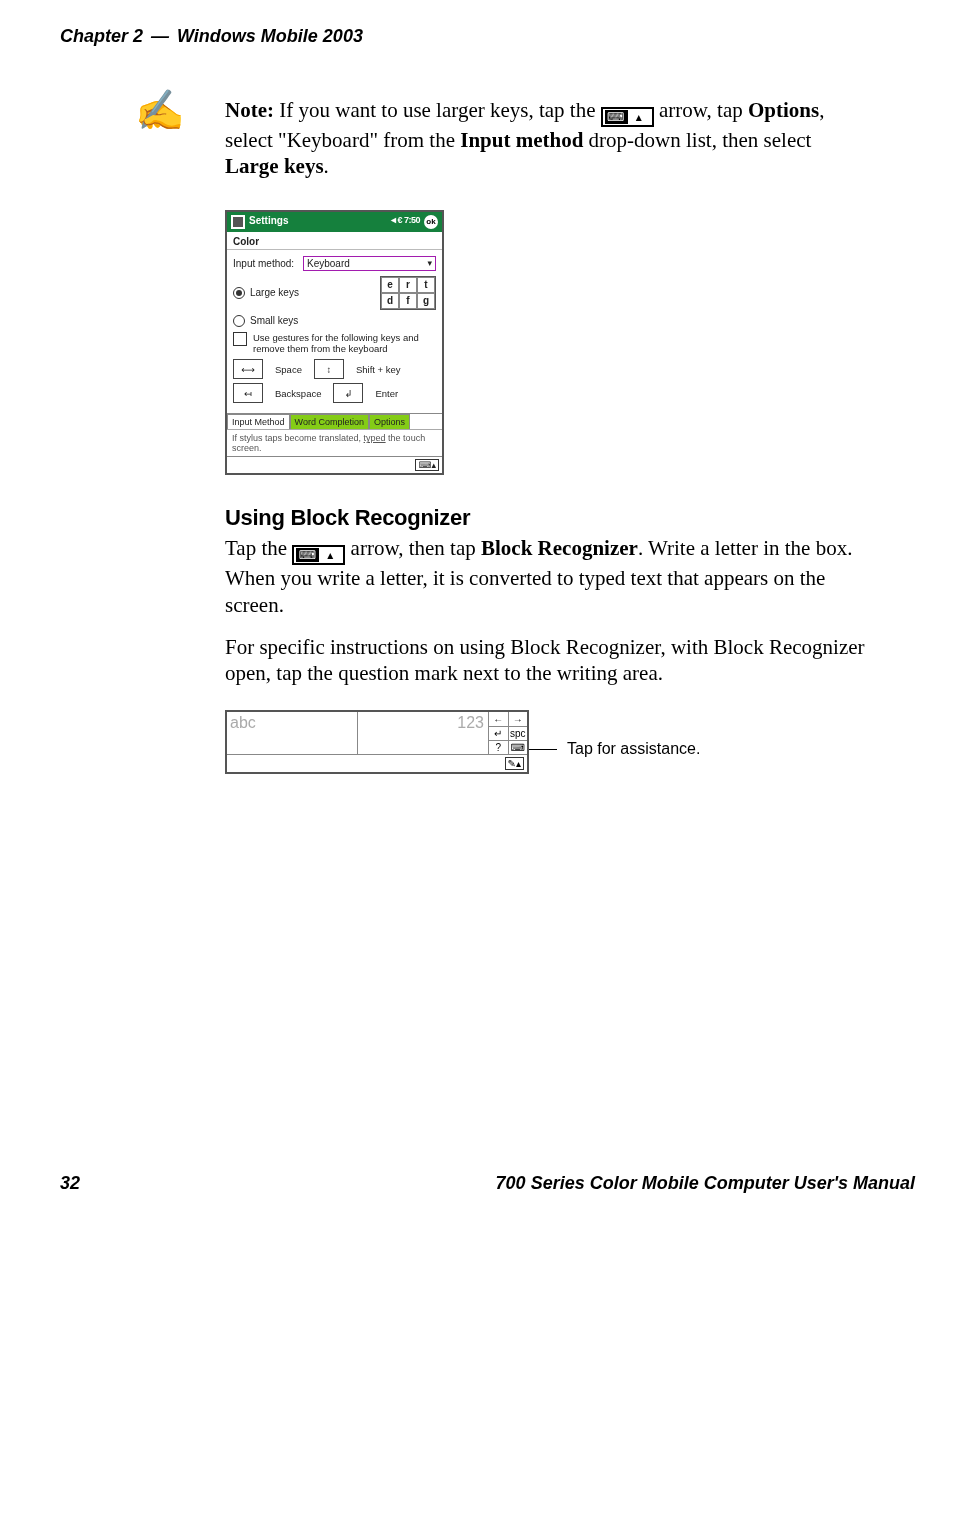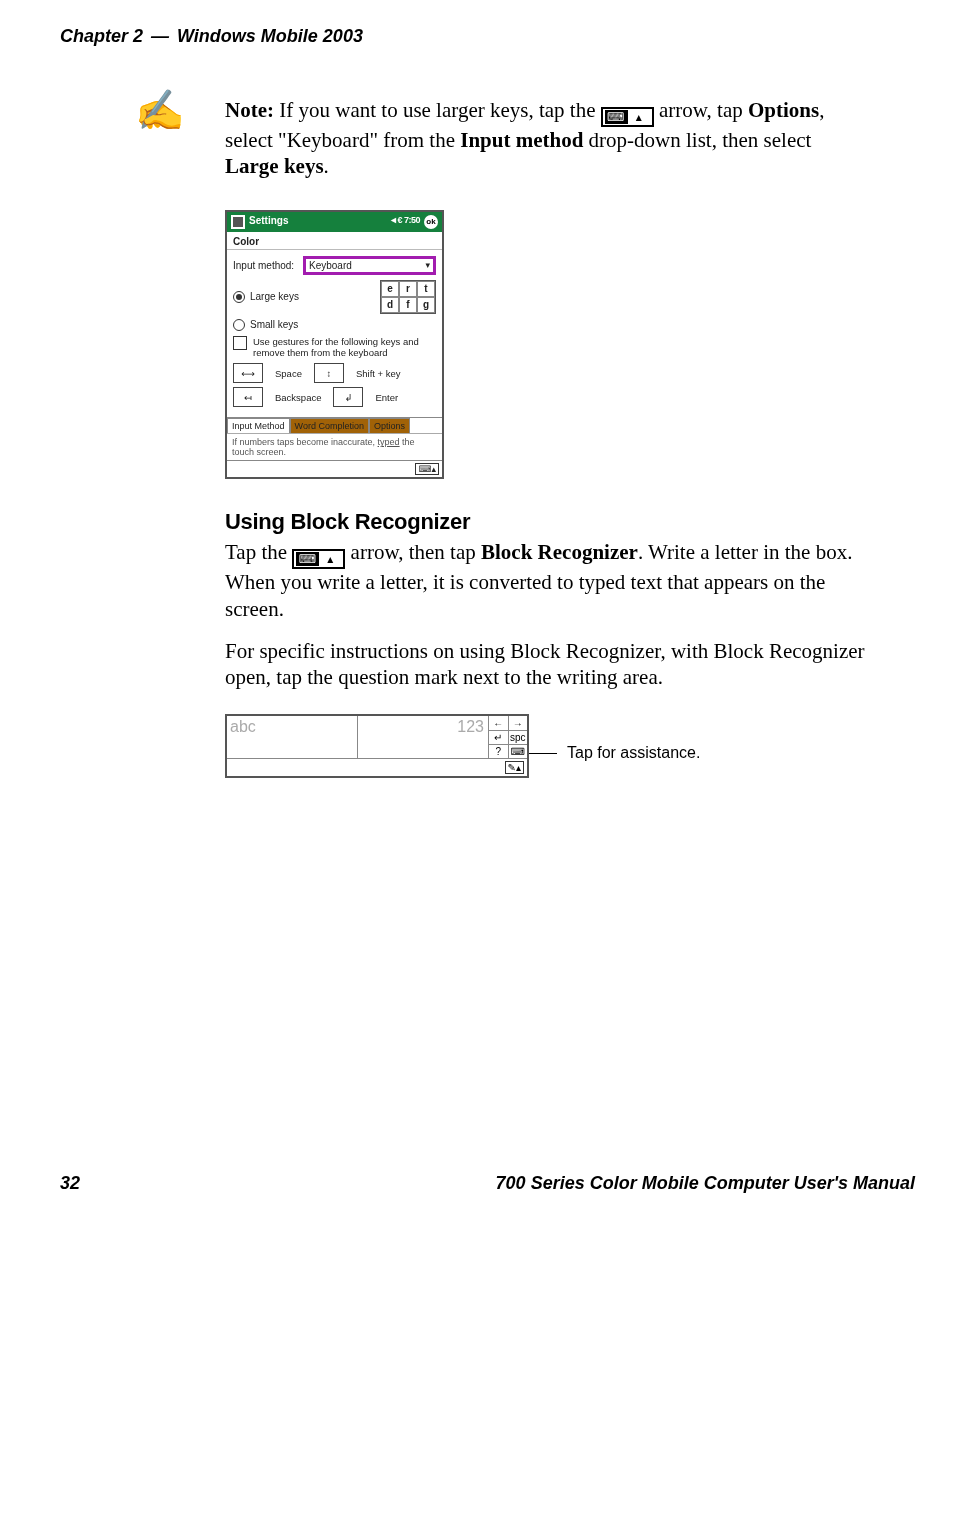--- a/index.html
+++ b/index.html
@@ -113,21 +113,21 @@
   }
   .ss-appname {
     font-weight: bold;
     padding: 4px 6px 2px;
     border-bottom:1px solid #bbb;
   }
   .ss-body { padding: 6px 6px 2px; }
   .ss-row { display:flex; align-items:center; margin-bottom:5px; }
   .ss-label { width:70px; }
   .ss-combo {
-    flex:1; border:3px solid #a21caf; padding:1px 3px;
+    flex:1; border:1px solid #a21caf; padding:1px 3px;
     display:flex; justify-content:space-between; align-items:center;
     font-size:10px;
   }
   .ss-combo .caret { font-size:9px; }
   .radio {
     width:10px;height:10px;border:1px solid #333;border-radius:50%;
     margin-right:5px; position:relative; flex:none;
   }
   .radio.on:after{content:"";position:absolute;inset:2px;background:#333;border-radius:50%;}
   .key-grid {
@@ -135,21 +135,21 @@
     border:1px solid #555; margin-left:auto;
   }
   .key-grid div{border:1px solid #888;display:flex;align-items:center;justify-content:center;font-weight:bold;}
   .chk {
     width:12px;height:12px;border:1px solid #333;margin-right:6px;flex:none;
   }
   .gest { font-size:9.5px; line-height:1.2; }
   .gesture-row { display:flex; gap:12px; margin:4px 0; align-items:center; font-size:9.5px;}
   .gesture-box{width:28px;height:18px;border:1px solid #444;display:flex;align-items:center;justify-content:center;}
   .tabs { display:flex; border-top:1px solid #888; margin-top:4px;}
-  .tabs div{flex:none;border:1px solid #888;border-bottom:none;padding:2px 4px;font-size:9px;background:#a16207;}
+  .tabs div{flex:none;border:1px solid #888;border-bottom:none;padding:2px 4px;font-size:9px;background:#84cc16;}
   .tabs div:first-child{background:#fff;}
   .helptext{font-size:9px;padding:3px 5px;color:#555;border-top:1px solid #aaa;}
   .helptext u{color:#555;}
   .sipbar{display:flex;justify-content:flex-end;border-top:1px solid #888;padding:2px 3px;}
   .sipbar .sip{border:1px solid #333;padding:0 2px;font-size:9px;display:inline-flex;align-items:center;}
 
   .section-title {
     font-family: "Arial Black", "Trebuchet MS", sans-serif;
     font-weight: 900;
     font-size: 22px;
@@ -268,21 +268,21 @@
           <span class="gesture-box">↲</span>
           <span>Enter</span>
         </div>
       </div>
       <div class="tabs">
         <div>Input Method</div>
         <div>Word Completion</div>
         <div>Options</div>
       </div>
       <div class="helptext">
-        <span>If numbers taps become inaccurate, </span><u>typed</u><span> the touch screen.</span>
+        <span>If stylus taps become translated, </span><u>typed</u><span> the touch screen.</span>
       </div>
       <div class="sipbar">
         <span class="sip">⌨▴</span>
       </div>
     </div>
 
     <div class="section-title">Using Block Recognizer</div>
     <p class="body-p">
       <span>Tap the </span><span class="keycap"><span class="kc-inner">
             <span class="kb-part">⌨</span>

